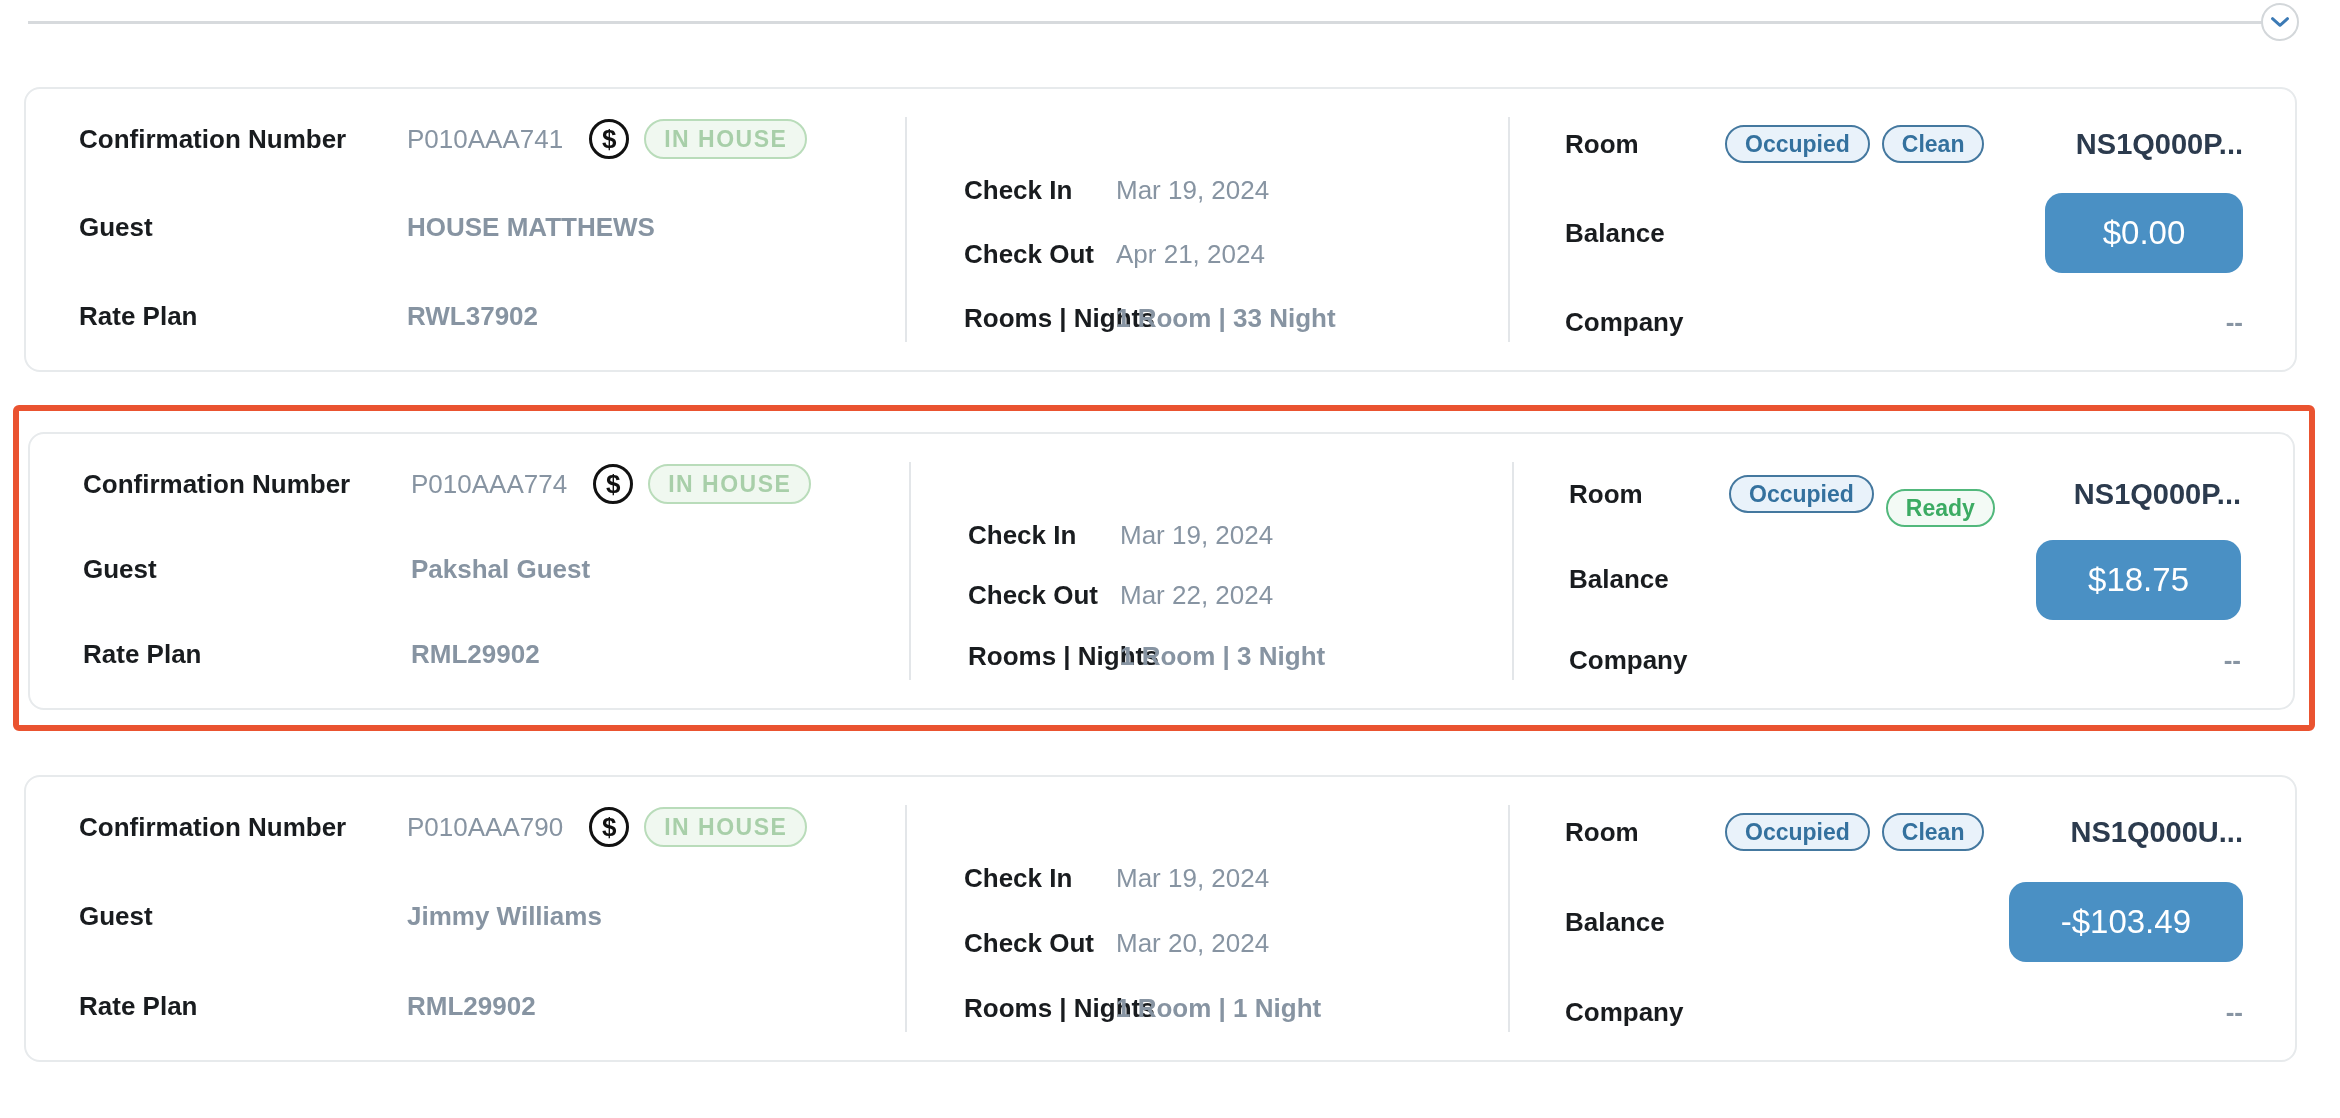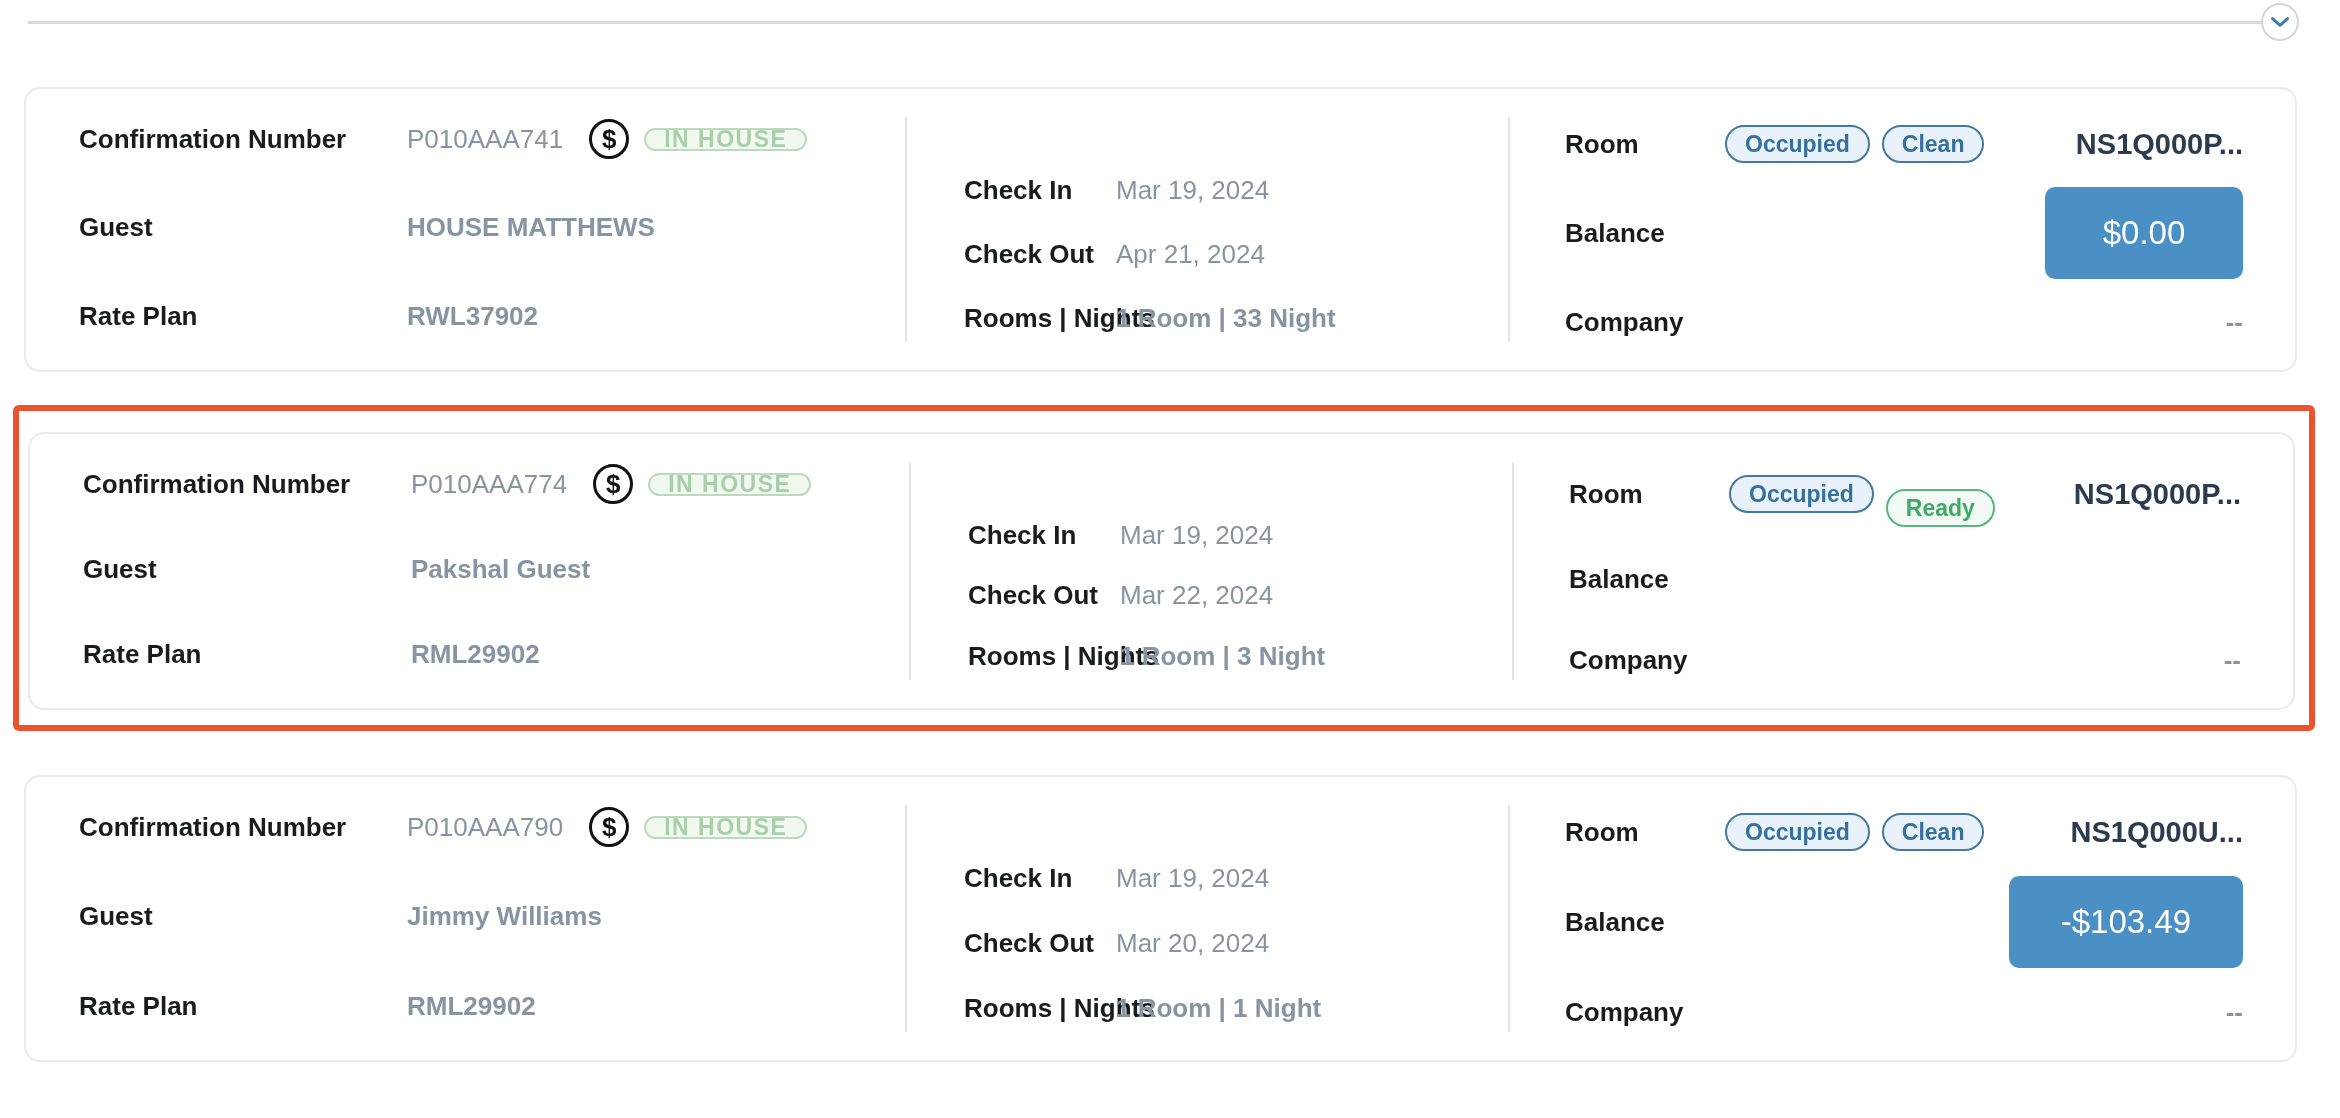--- a/index.html
+++ b/index.html
@@ -70,31 +70,31 @@
     width:40px;height:40px;border:3px solid #111;border-radius:50%;box-sizing:border-box;
     margin-left:26px;display:flex;align-items:center;justify-content:center;
     font-size:26px;font-weight:bold;color:#111;cursor:pointer;flex:none;
   }
   .pill{
     box-sizing:border-box;height:38px;border-radius:20px;padding:0 18px;
     display:inline-flex;align-items:center;justify-content:center;
     font-size:23px;font-weight:bold;white-space:nowrap;flex:none;
   }
   .inhouse{
-    margin-left:15px;height:23px;
+    margin-left:15px;height:40px;
     background:var(--inhouse-bg);border:2px solid var(--inhouse-border);color:var(--inhouse-text);
     letter-spacing:1.5px;
   }
   .badge-blue{background:var(--badge-blue-bg);border:2px solid var(--badge-blue-border);color:var(--badge-blue-text);}
   .badge-green{background:var(--badge-green-bg);border:2px solid var(--badge-green-border);color:var(--badge-green-text);margin-top:28px;}
   .badge-gap{margin-left:12px;}
 
   .room-number{margin-left:auto;font-size:29px;font-weight:bold;color:var(--room-number-text);white-space:nowrap;}
   .balance-btn{
-    margin-left:auto;height:92px;min-width:198px;padding:0 52px;border:none;border-radius:10px;
+    margin-left:auto;height:80px;min-width:198px;padding:0 52px;border:none;border-radius:17px;
     background:var(--balance-button-bg);color:#fff;font-size:33px;
     font-family:"Liberation Sans", sans-serif;
     display:flex;align-items:center;justify-content:center;cursor:pointer;
   }
   .dashes{margin-left:auto;font-size:26px;font-weight:bold;color:var(--value-text);}
 </style>
 </head>
 <body>
 
 <div class="top-line"></div>
@@ -191,20 +191,21 @@
     </div>
     <div class="col col-c">
       <div class="row">
         <span class="lbl">Room</span>
         <span class="pill badge-blue">Occupied</span>
         <span class="pill badge-green badge-gap">Ready</span>
         <span class="room-number">NS1Q000P...</span>
       </div>
       <div class="row">
         <span class="lbl">Balance</span>
+        <button class="balance-btn">$18.75</button>
       </div>
       <div class="row">
         <span class="lbl">Company</span>
         <span class="dashes">--</span>
       </div>
     </div>
   </div>
 </div>
 
 <div class="card card-3">

